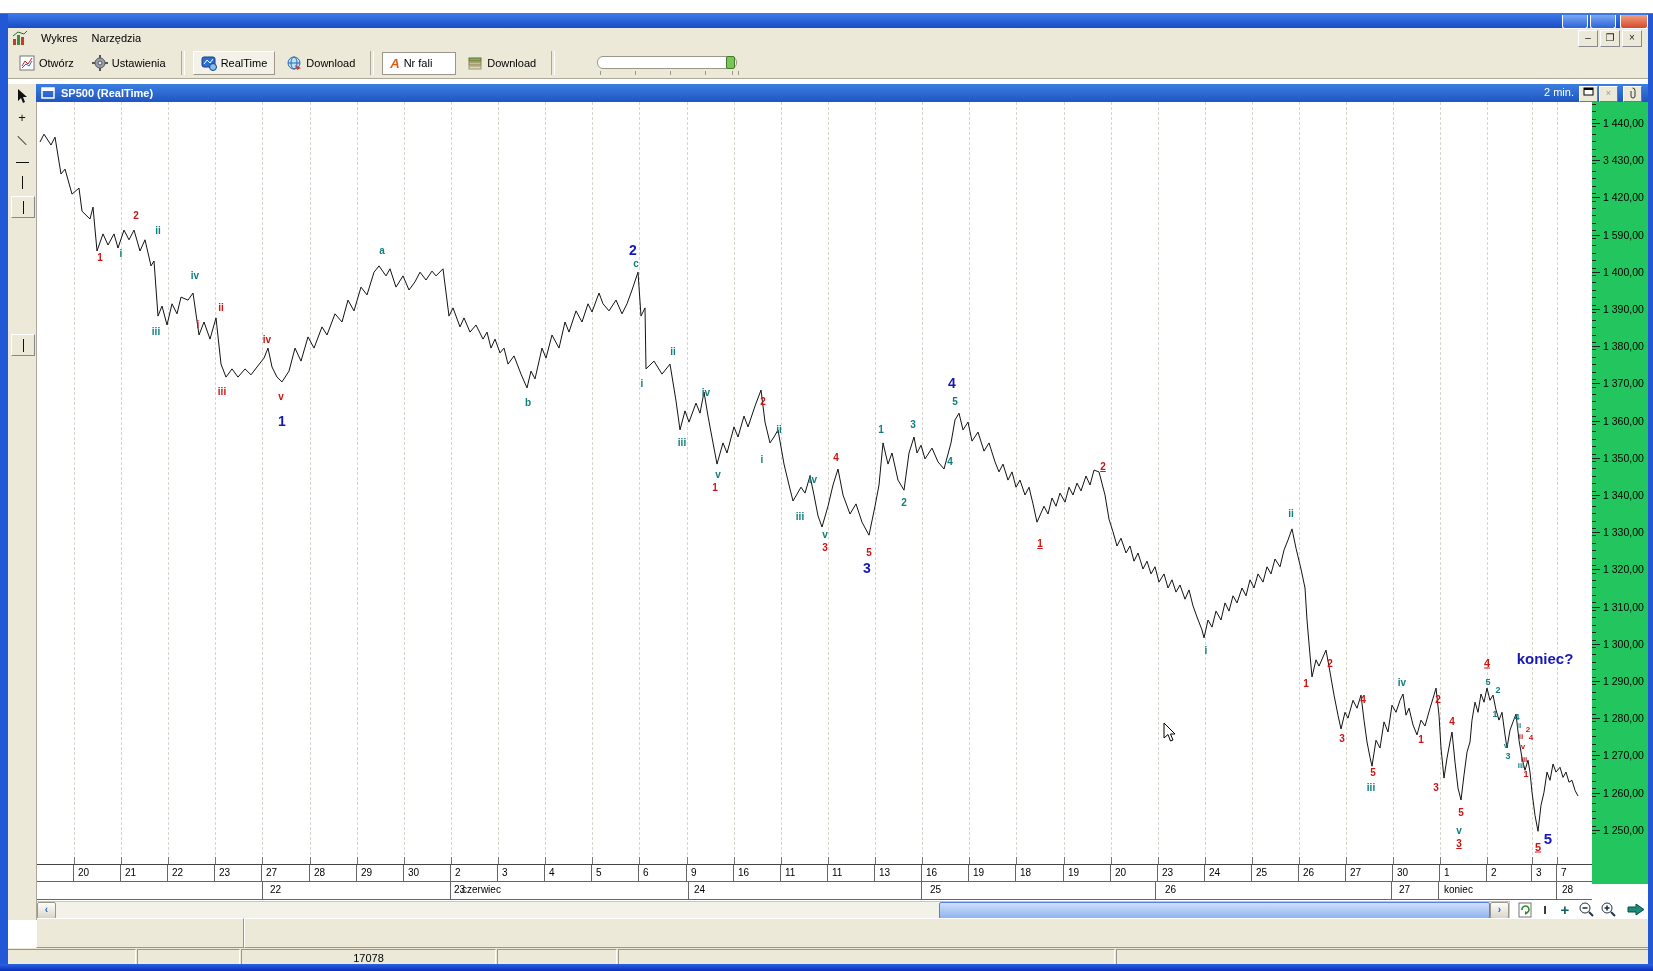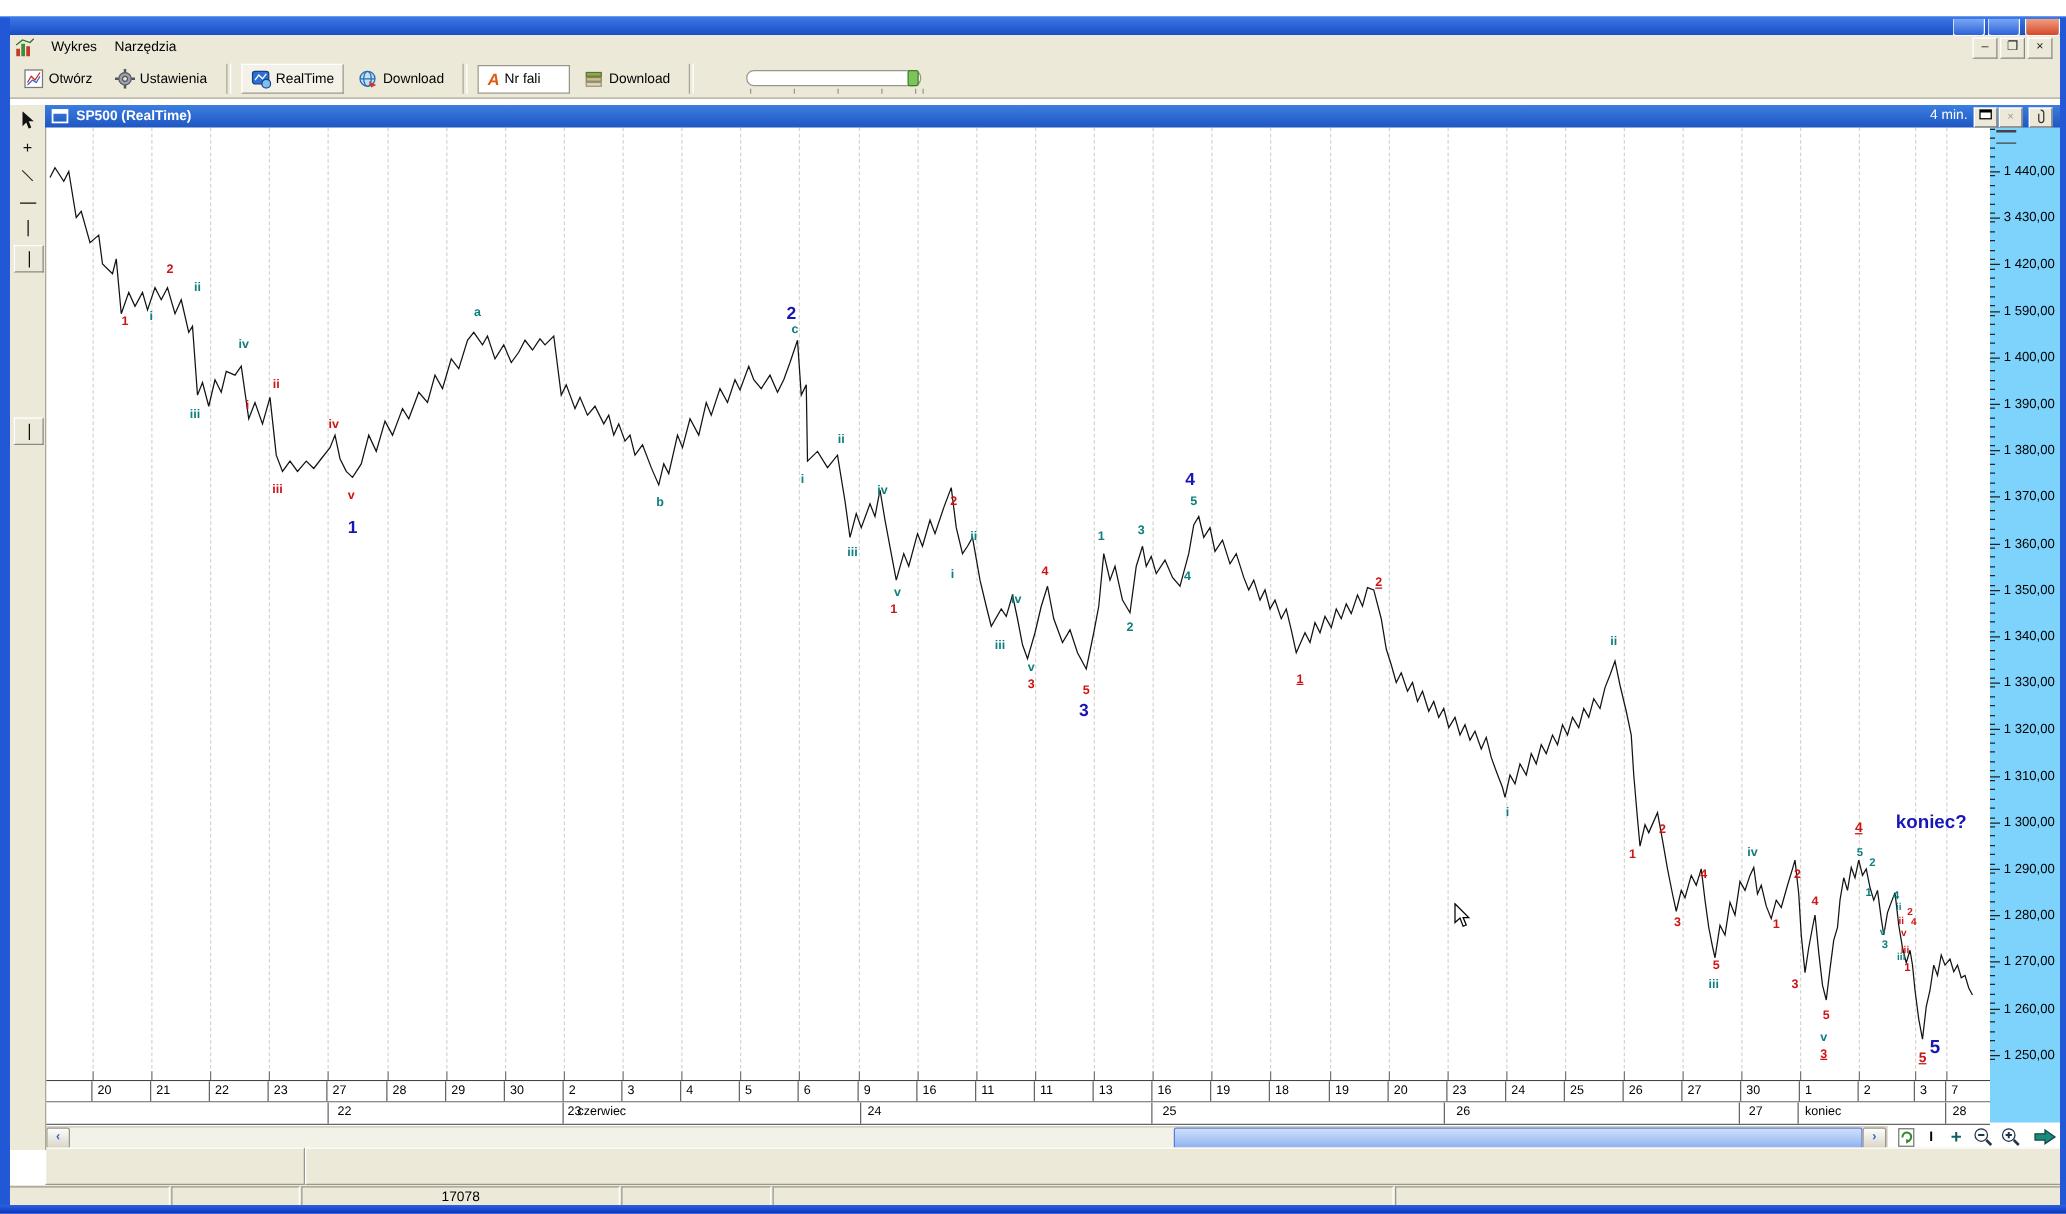--- a/index.html
+++ b/index.html
@@ -52,21 +52,21 @@
   .ct-btn{position:absolute;top:2px;width:17px;height:14px;background:#ece9d8;border:1px solid #fff;
        border-right-color:#777;border-bottom-color:#777;font-size:9px;text-align:center;line-height:12px}
   
   #chart{position:absolute;left:36px;top:102px;width:1556px;height:753px;background:#fff;z-index:5}
   .gridline{position:absolute;top:0;height:753px;width:0;border-left:1px dashed #d6d6cd}
   #price-svg{position:absolute;left:0;top:0}
   .wv{position:absolute;font-weight:bold;transform:translate(-50%,-50%);white-space:nowrap;z-index:9;line-height:1}
   .wv.r{color:#cc1414}.wv.t{color:#0e7e7e}.wv.b{color:#1717b8}
   .wv.u{text-decoration:underline}
   
-  #yaxis{position:absolute;left:1592px;top:100px;width:56px;height:798px;background:#7dd3fc;z-index:6}
+  #yaxis{position:absolute;left:1592px;top:86px;width:56px;height:798px;background:#22c55e;z-index:6}
   .ytick{position:absolute;left:0;height:1px;background:#222}
   .ylab{position:absolute;left:11px;font-size:10.5px;white-space:nowrap}
   #axis-grip{position:absolute;left:5px;top:4px;width:16px;height:8px;
        border-top:2px solid #444;border-bottom:1px solid #444}
   
   #tickstrip{position:absolute;left:36px;top:855px;width:1556px;height:9px;background:#fff;
        border-bottom:1px solid #444;z-index:6}
   .xtick{position:absolute;top:2px;width:1px;height:7px;background:#777}
   #dayrow{position:absolute;left:36px;top:865px;width:1556px;height:16px;background:#fff;
        border-bottom:1px solid #666;z-index:6}
@@ -224,21 +224,21 @@
 </div>
 
 <div id="child-titlebar">
   <span class="tb-ico" style="width:14px;height:12px;margin-left:5px">
     <svg width="14" height="12">
         <rect x="1" y="1" width="12" height="10" fill="none" stroke="#fff" stroke-width="1.5"></rect>
         <rect x="1" y="1" width="12" height="3" fill="#fff"></rect>
       </svg>
   </span>
   <span id="child-title">SP500 (RealTime)</span>
-  <span id="interval-label">4 min.</span>
+  <span id="interval-label">2 min.</span>
   <span class="ct-btn" style="right:50px">
     <svg width="11" height="9">
         <rect x="1" y="1" width="9" height="7" fill="#fff" stroke="#000"></rect>
         <rect x="1" y="1" width="9" height="2" fill="#000"></rect>
       </svg>
   </span>
   <span class="ct-btn" style="right:30px;color:#999">×</span>
   <span class="ct-btn" style="right:6px">
     <svg width="9" height="12">
         <path d="M4.5,1 A2.5,2.5 0 0 1 7,3.5 L7,9 A2,2 0 0 1 3,9 L3,4" fill="none" stroke="#333"></path>

